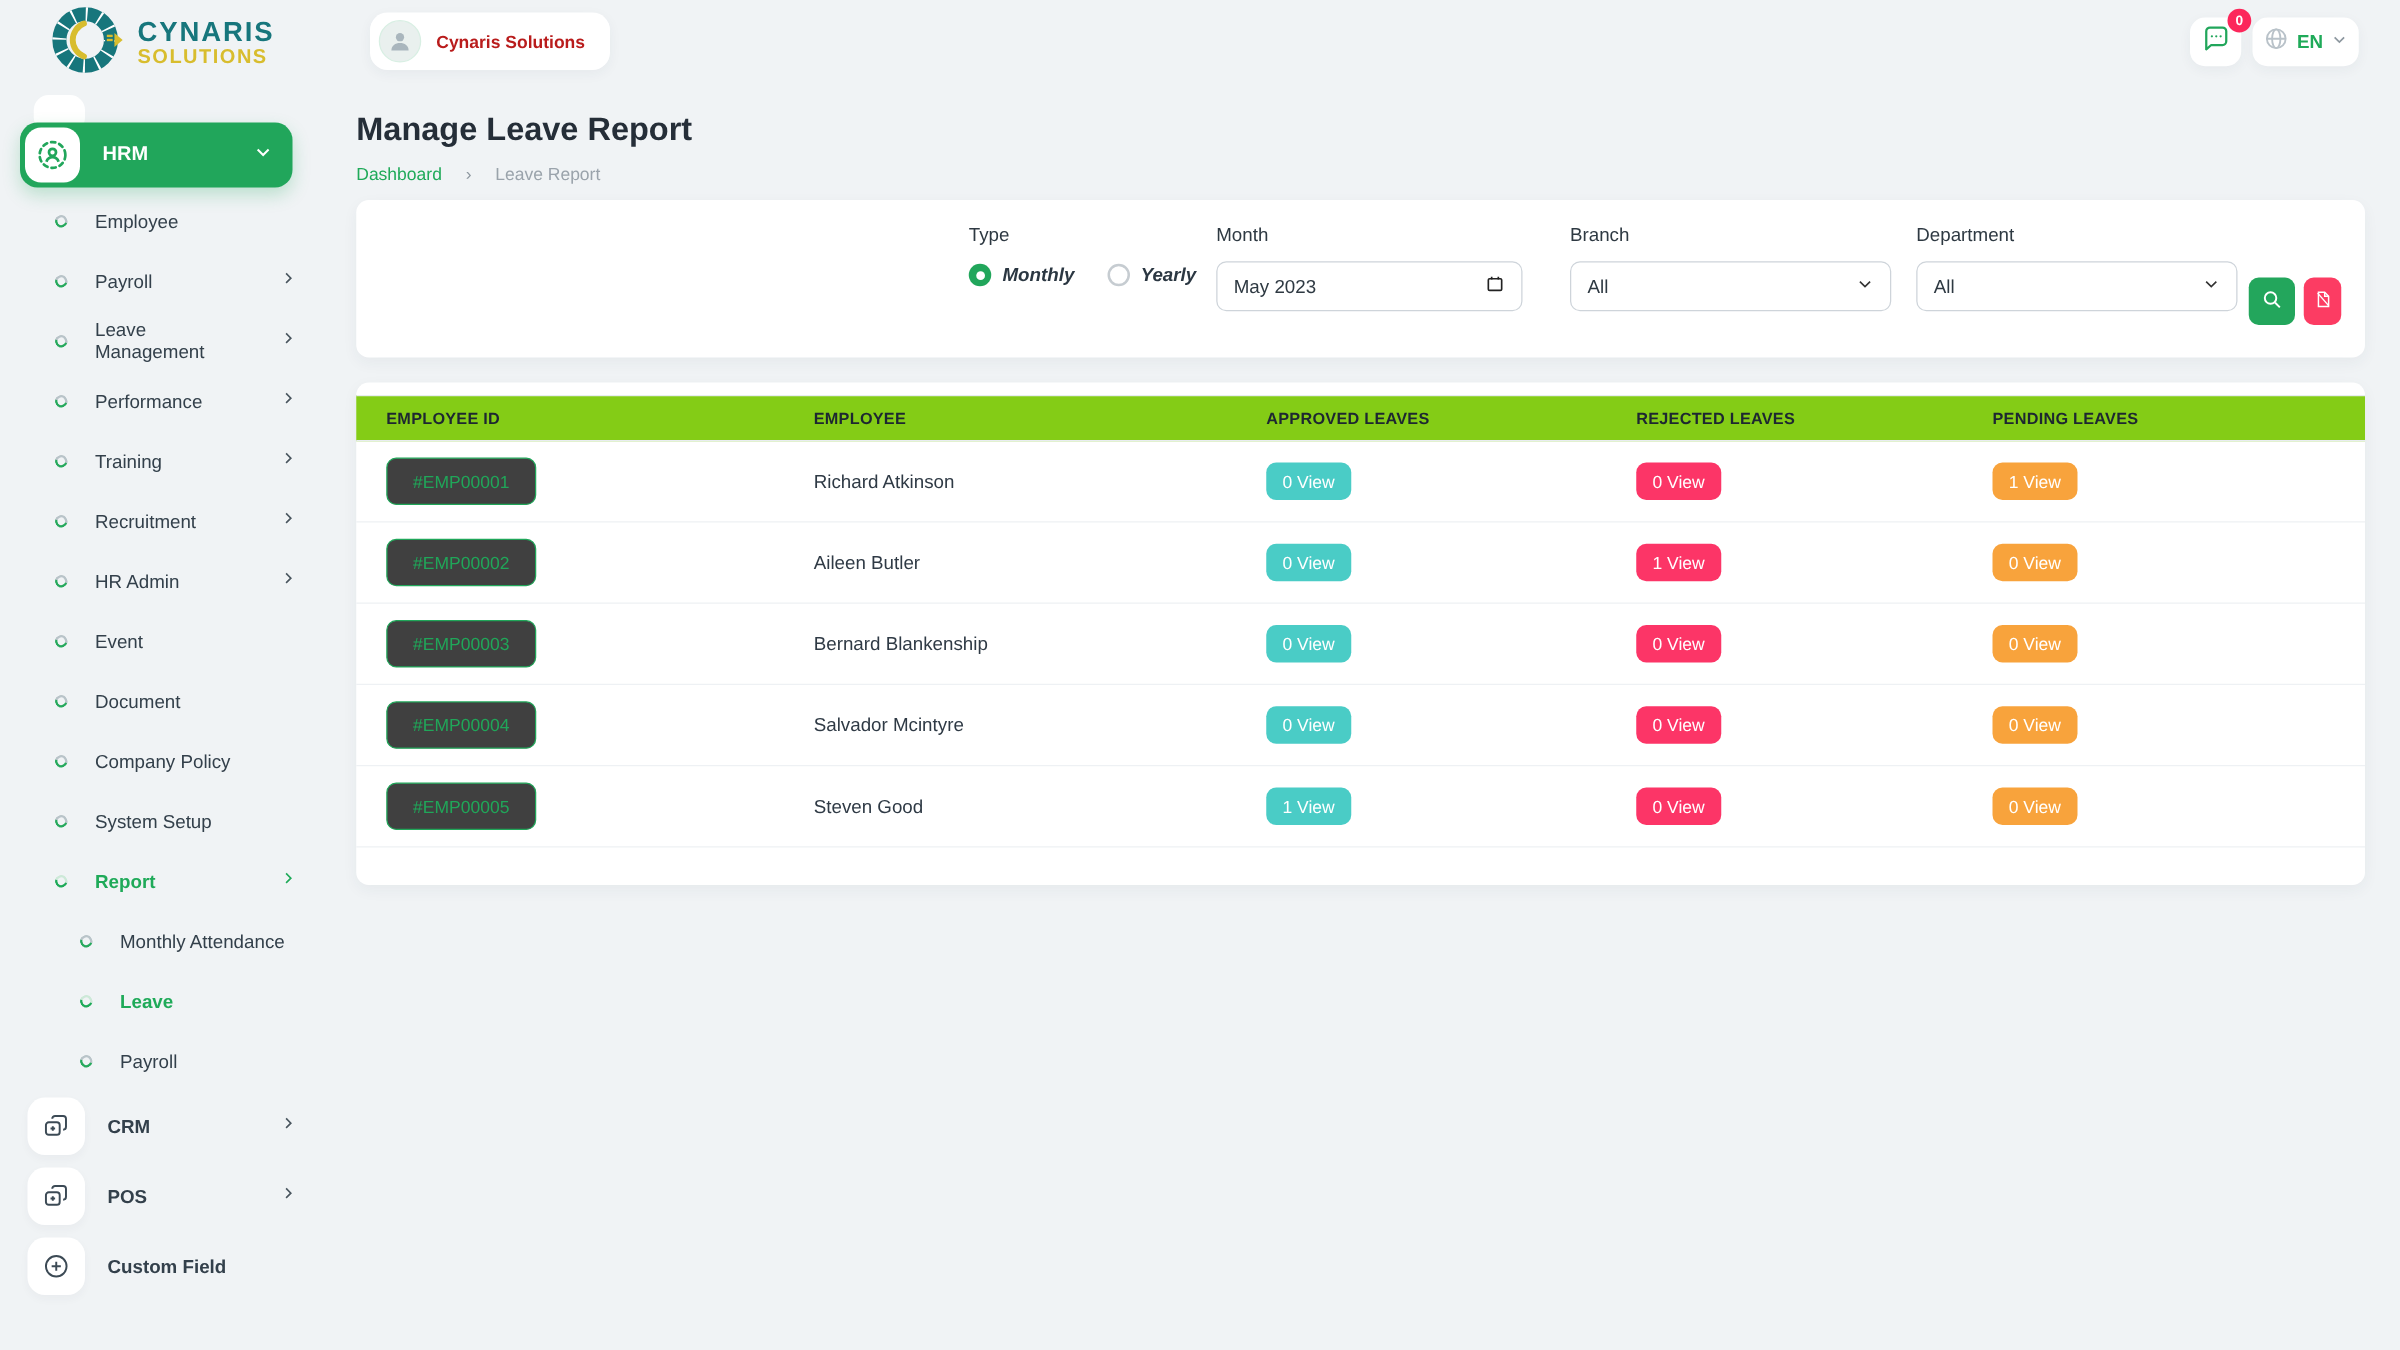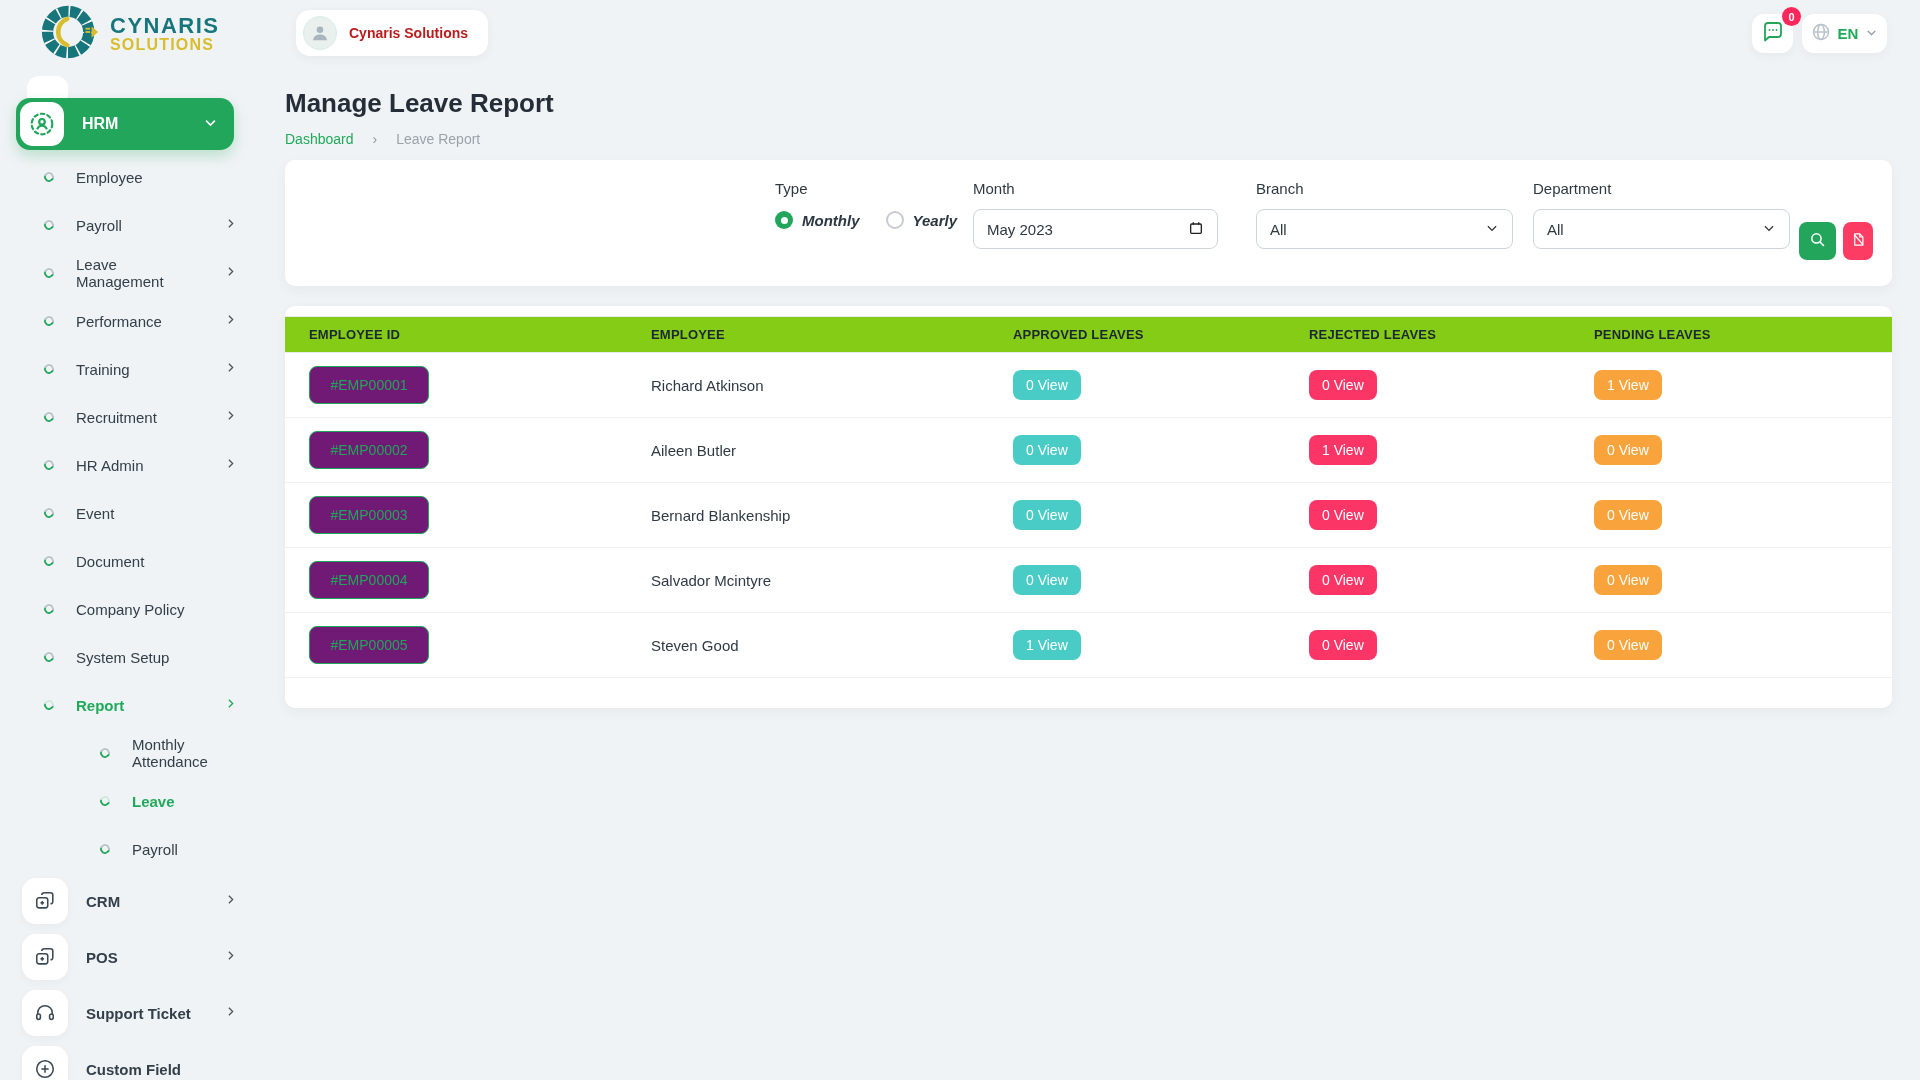--- a/index.html
+++ b/index.html
@@ -37,21 +37,21 @@
   .module-label { color:#fff; font-size:16px; font-weight:bold; flex:1; }
 
   .side-nav { position:absolute; left:0; top:153px; width:255px; }
   .nav-item { height:48px; display:flex; align-items:center; padding:0 18px 0 44px; gap:22px; cursor:pointer; }
   .nav-item .bullet { width:10px; height:10px; border-radius:50%; border:2.5px solid #b9c4c9;
     border-bottom-color:#27a95d; border-left-color:#27a95d; transform:rotate(-30deg); flex:none; }
   .nav-item .lbl { font-size:15px; color:#33404b; font-weight:500; flex:1; }
   .nav-item.active .lbl { color:#1faa59; font-weight:bold; }
   .nav-item.active .bullet { border-color:#cde9d8; border-bottom-color:#1faa59; border-left-color:#1faa59; }
   .nav-item .chev { flex:none; }
-  .sub-item { padding-left:100px; }
+  .sub-item { padding-left:64px; }
   .module-row { height:56px; display:flex; align-items:center; gap:18px; padding:0 18px 0 22px; cursor:pointer; }
   .module-row .row-iconbox { width:46px; height:46px; background:#fff; border-radius:14px; display:flex;
     align-items:center; justify-content:center; box-shadow:0 3px 8px rgba(40,60,70,.04); color:#3c4a55; }
   .module-row .lbl { font-size:15px; color:#33404b; font-weight:bold; flex:1; }
 
   
   .main { position:absolute; left:285px; top:0; width:1612px; }
   .page-title { position:absolute; top:88px; left:0; font-size:26px; font-weight:600; color:#252e38; }
   .breadcrumb { position:absolute; top:131px; left:0; display:flex; align-items:center; gap:19px; font-size:14px; }
   .bc-home { color:#1faa59; cursor:pointer; }
@@ -82,21 +82,21 @@
   .search-btn { left:1514px; width:37px; height:38px; background:#23a65c; }
   .reset-btn  { left:1558px; width:30px; height:38px; background:#fc3c63; }
 
   
   .table-card { top:306px; width:1607px; height:402px; padding-top:10px; }
   .thead, .trow { display:grid; grid-template-columns:342px 362px 296px 285px 1fr; align-items:center; padding:0 0 0 24px; }
   .thead { height:37px; background:#84cc16; border-top:1px solid #e8edf0; border-bottom:1px solid #e8edf0; }
   .th { font-size:13px; font-weight:bold; color:#1d2731; letter-spacing:.2px; }
   .trow { height:65px; border-bottom:1px solid #eef1f4; }
   .id-pill { display:inline-block; width:120px; text-align:center; padding:10px 0; border:1px solid #20a659;
-    border-radius:8px; color:#20a659; font-size:14px; background:#701a75; cursor:pointer; }
+    border-radius:8px; color:#20a659; font-size:14px; background:#404040; cursor:pointer; }
   .emp-name { font-size:15px; color:#2f3a45; }
   .badge { display:inline-block; padding:7px 13px; border-radius:8px; color:#fff; font-size:14px; cursor:pointer; }
   .badge.approved { background:#4accc6; }
   .badge.rejected { background:#fc3567; }
   .badge.pending  { background:#f8a33c; }
 </style>
 </head>
 <body>
 
 <div class="screen">
@@ -275,33 +275,20 @@
     <div class="module-row">
       <span class="row-iconbox">
         <svg width="22" height="22" viewBox="0 0 24 24" fill="none" stroke="#3c4a55" stroke-width="1.7">
           <rect x="3" y="8.5" width="12" height="11" rx="2.5"></rect>
           <path d="M8.5,5.5 a2.5,2.5 0 0 1 2.5,-2.5 h7 a2.5,2.5 0 0 1 2.5,2.5 v7 a2.5,2.5 0 0 1 -2.5,2.5"></path>
           <line x1="7" y1="14" x2="11" y2="14"></line>
             <line x1="9" y1="12" x2="9" y2="16"></line>
         </svg>
       </span>
       <span class="lbl">POS</span>
-      <span class="chev"><svg width="13" height="13" viewBox="0 0 24 24" fill="none" stroke="#4a565f" stroke-width="2.4">
-            <polyline points="9,5 16,12 9,19"></polyline>
-          </svg></span>
-    </div>
-    <div class="module-row">
-      <span class="row-iconbox">
-        <svg width="22" height="22" viewBox="0 0 24 24" fill="none" stroke="#3c4a55" stroke-width="1.7">
-          <path d="M4,14 v-2 a8,8 0 0 1 16,0 v2"></path>
-          <rect x="3" y="13" width="4" height="6" rx="2"></rect>
-          <rect x="17" y="13" width="4" height="6" rx="2"></rect>
-        </svg>
-      </span>
-      <span class="lbl">Support Ticket</span>
       <span class="chev"><svg width="13" height="13" viewBox="0 0 24 24" fill="none" stroke="#4a565f" stroke-width="2.4">
             <polyline points="9,5 16,12 9,19"></polyline>
           </svg></span>
     </div>
     <div class="module-row">
       <span class="row-iconbox">
         <svg width="22" height="22" viewBox="0 0 24 24" fill="none" stroke="#3c4a55" stroke-width="1.7">
           <circle cx="12" cy="12" r="9"></circle>
           <line x1="12" y1="8" x2="12" y2="16"></line>
             <line x1="8" y1="12" x2="16" y2="12"></line>

